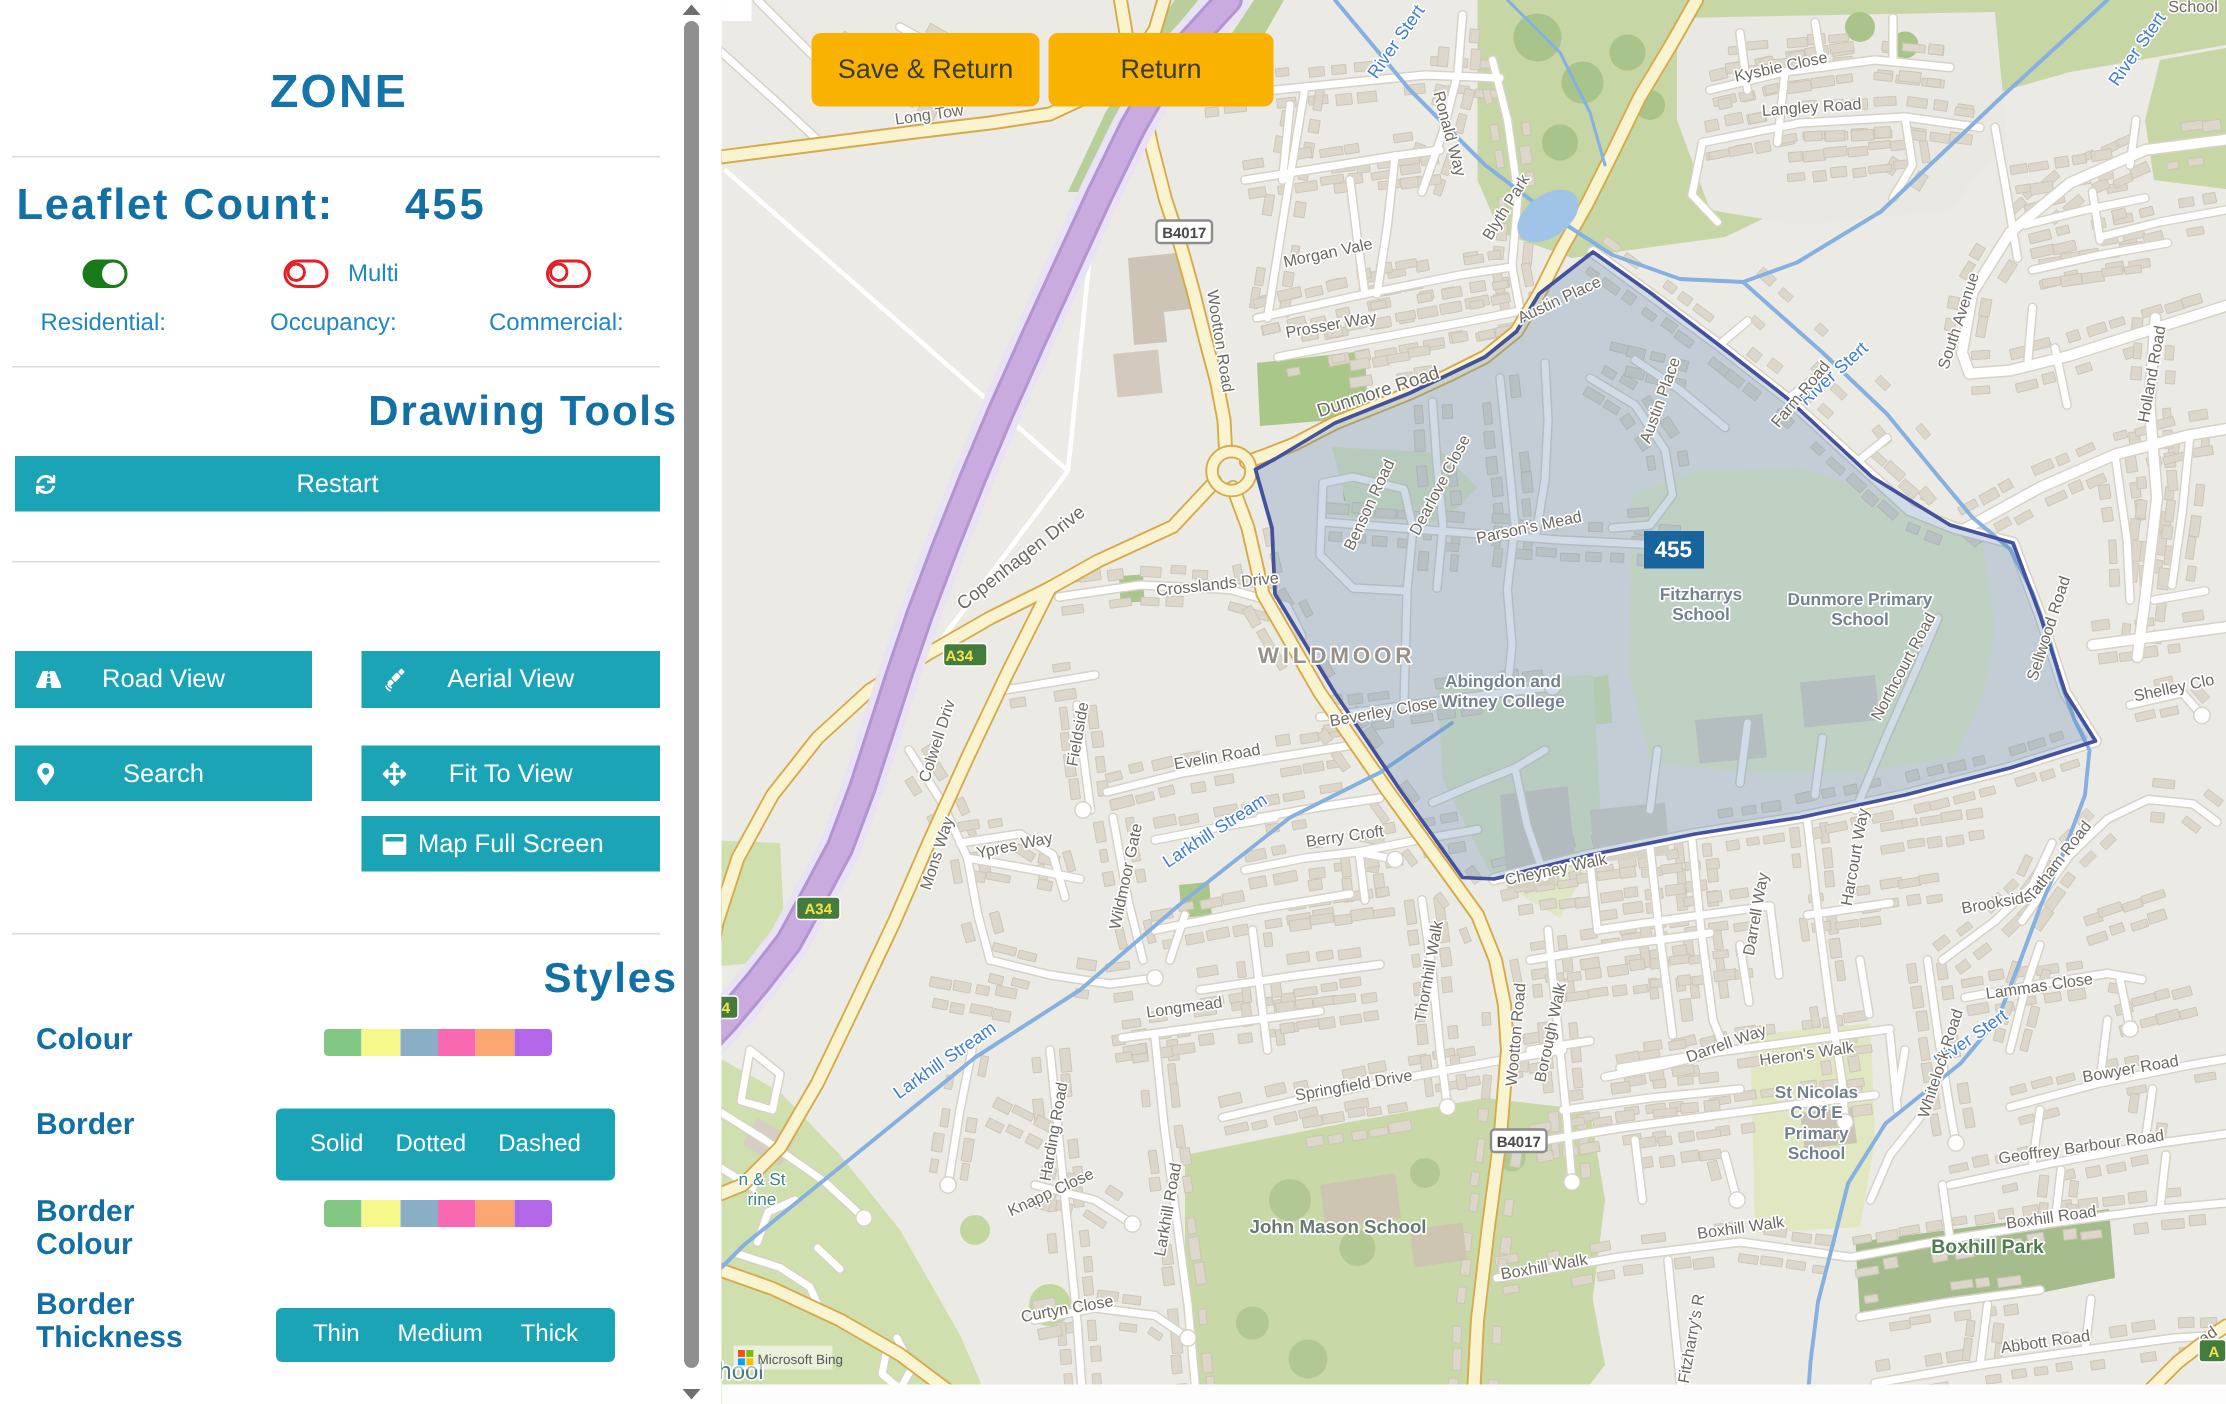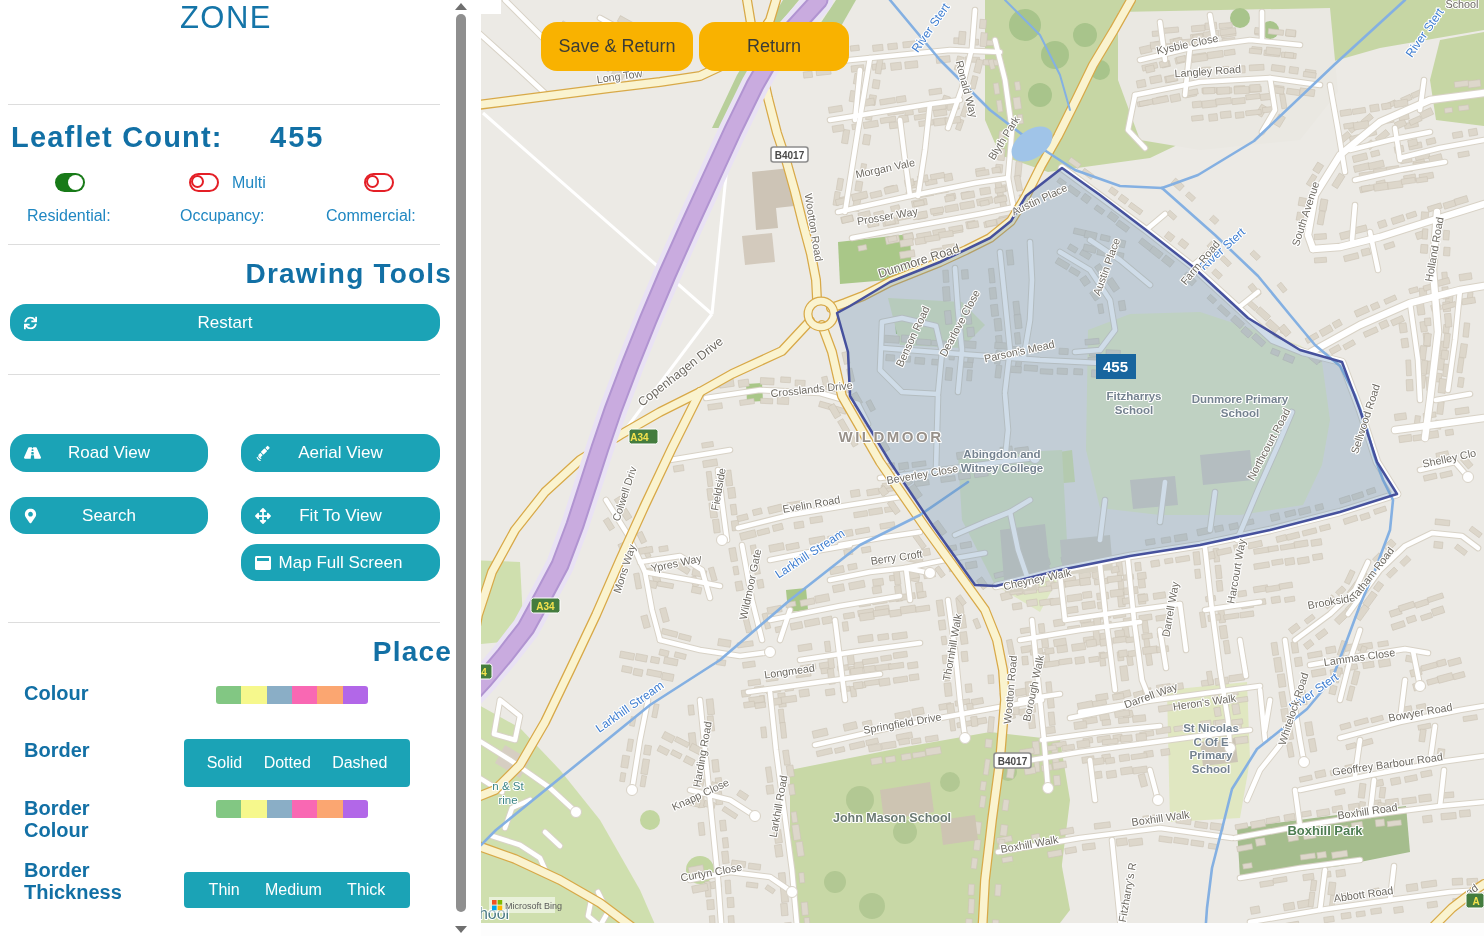--- a/index.html
+++ b/index.html
@@ -1,37 +1,37 @@
 <!DOCTYPE html>
 <html><head><meta charset="utf-8"><title>Zone</title>
 <style>
 *{margin:0;padding:0;box-sizing:border-box}
 html,body{width:1484px;height:936px;overflow:hidden;background:#fff;font-family:"Liberation Sans",sans-serif}
 #sidebar{position:absolute;left:0;top:0;width:452px;height:936px;background:#fff;z-index:5}
-h1.zone{color:#1575a8;font-size:31px;font-weight:normal;text-align:center;letter-spacing:1.5px}
+h1.zone{color:#1575a8;font-size:31px;font-weight:bold;text-align:center;margin-top:43px;letter-spacing:1.5px}
 .hr{position:absolute;left:8px;width:432px;border-top:1px solid #ddd}
 .lc{position:absolute;left:11px;top:121px;color:#1270a5;font-size:29px;font-weight:bold;letter-spacing:1.2px}
 .lcv{position:absolute;left:270px;top:121px;color:#1270a5;font-size:29px;font-weight:bold;letter-spacing:2px}
 .tog-label{position:absolute;top:207px;color:#1f87c2;font-size:16px}
 .multi{position:absolute;left:232px;top:174px;color:#1f87c2;font-size:16px}
 .h2{position:absolute;width:452px;text-align:right;color:#1270a5;font-size:28px;font-weight:bold;letter-spacing:1.2px}
-.btn{position:absolute;background:#1ba3b6;color:#fff;border-radius:16px;font-size:17px;display:flex;align-items:center;justify-content:center}
+.btn{position:absolute;background:#1ba3b6;color:#fff;border-radius:0;font-size:17px;display:flex;align-items:center;justify-content:center}
 .btn .ic{position:absolute;left:14px;top:50%;transform:translateY(-50%);display:flex}
 .slabel{position:absolute;color:#1270a5;font-size:20px;font-weight:bold;line-height:22px}
 .swatches{position:absolute;left:216px;width:152px;height:18px;display:flex;border-radius:3px;overflow:hidden}
 .swatches div{flex:1}
 .sbtn{position:absolute;left:184px;width:226px;background:#1ba3b6;color:#fff;border-radius:4px;font-size:16px;display:flex;align-items:center;justify-content:space-around;padding:0 12px}
 .toggle-on{position:absolute;width:30px;height:19px;background:#187a18;border-radius:9.5px}
 .toggle-on::after{content:"";position:absolute;right:2px;top:2px;width:15px;height:15px;background:#fff;border-radius:50%}
 .toggle-off{position:absolute;width:30px;height:19px;background:#fff;border:2.5px solid #e41f26;border-radius:9.5px}
 .toggle-off::after{content:"";position:absolute;left:0px;top:0px;width:9px;height:9px;border:2.5px solid #e41f26;background:#fff;border-radius:50%}
 #scroll{position:absolute;left:452px;top:0;width:17px;height:936px;background:#fff;z-index:6}
 #thumb{position:absolute;left:4px;top:14px;width:10px;height:898px;background:#8f8f8f;border-radius:5px}
 .arrow{position:absolute;left:3px;width:0;height:0;border-left:6px solid transparent;border-right:6px solid transparent}
-.mapbtn{position:absolute;background:#f9b200;border-radius:16px;color:#3c3c34;font-size:18px;display:flex;align-items:center;justify-content:center;z-index:4}
+.mapbtn{position:absolute;background:#f9b200;border-radius:6px;color:#3c3c34;font-size:18px;display:flex;align-items:center;justify-content:center;z-index:4}
 </style></head>
 <body>
 
 <svg width="1484" height="936" viewBox="0 0 1484 936" style="position:absolute;left:0;top:0">
 <defs>
       <clipPath id="mapclip">
         <rect x="481" y="0" width="1003" height="936"></rect>
       </clipPath>
     </defs>
 <g clip-path="url(#mapclip)" font-family="Liberation Sans, sans-serif">
@@ -2260,21 +2260,21 @@
 
 
   <div class="btn" style="left:241px;top:544px;width:199px;height:37px"><span class="ic">
         <svg viewBox="0 0 512 512" width="16" height="16" fill="#fff">
           <path d="M464 32H48C21.5 32 0 53.5 0 80v352c0 26.5 21.5 48 48 48h416c26.5 0 48-21.5 48-48V80c0-26.5-21.5-48-48-48zm-16 160H64v-84c0-6.6 5.4-12 12-12h360c6.6 0 12 5.4 12 12v84z"></path>
         </svg>
       </span>Map Full Screen</div>
 
   <div class="hr" style="top:622px"></div>
 
-  <div class="h2" style="top:636px">Place</div>
+  <div class="h2" style="top:636px">Styles</div>
 
   <div class="slabel" style="left:24px;top:682px">Colour</div>
 
   <div class="swatches" style="top:686px">
       <div style="background:#82c783"></div>
       <div style="background:#f6f88c"></div>
       <div style="background:#8aaec6"></div>
       <div style="background:#f968b3"></div>
       <div style="background:#fba671"></div>
       <div style="background:#b267e8"></div>

